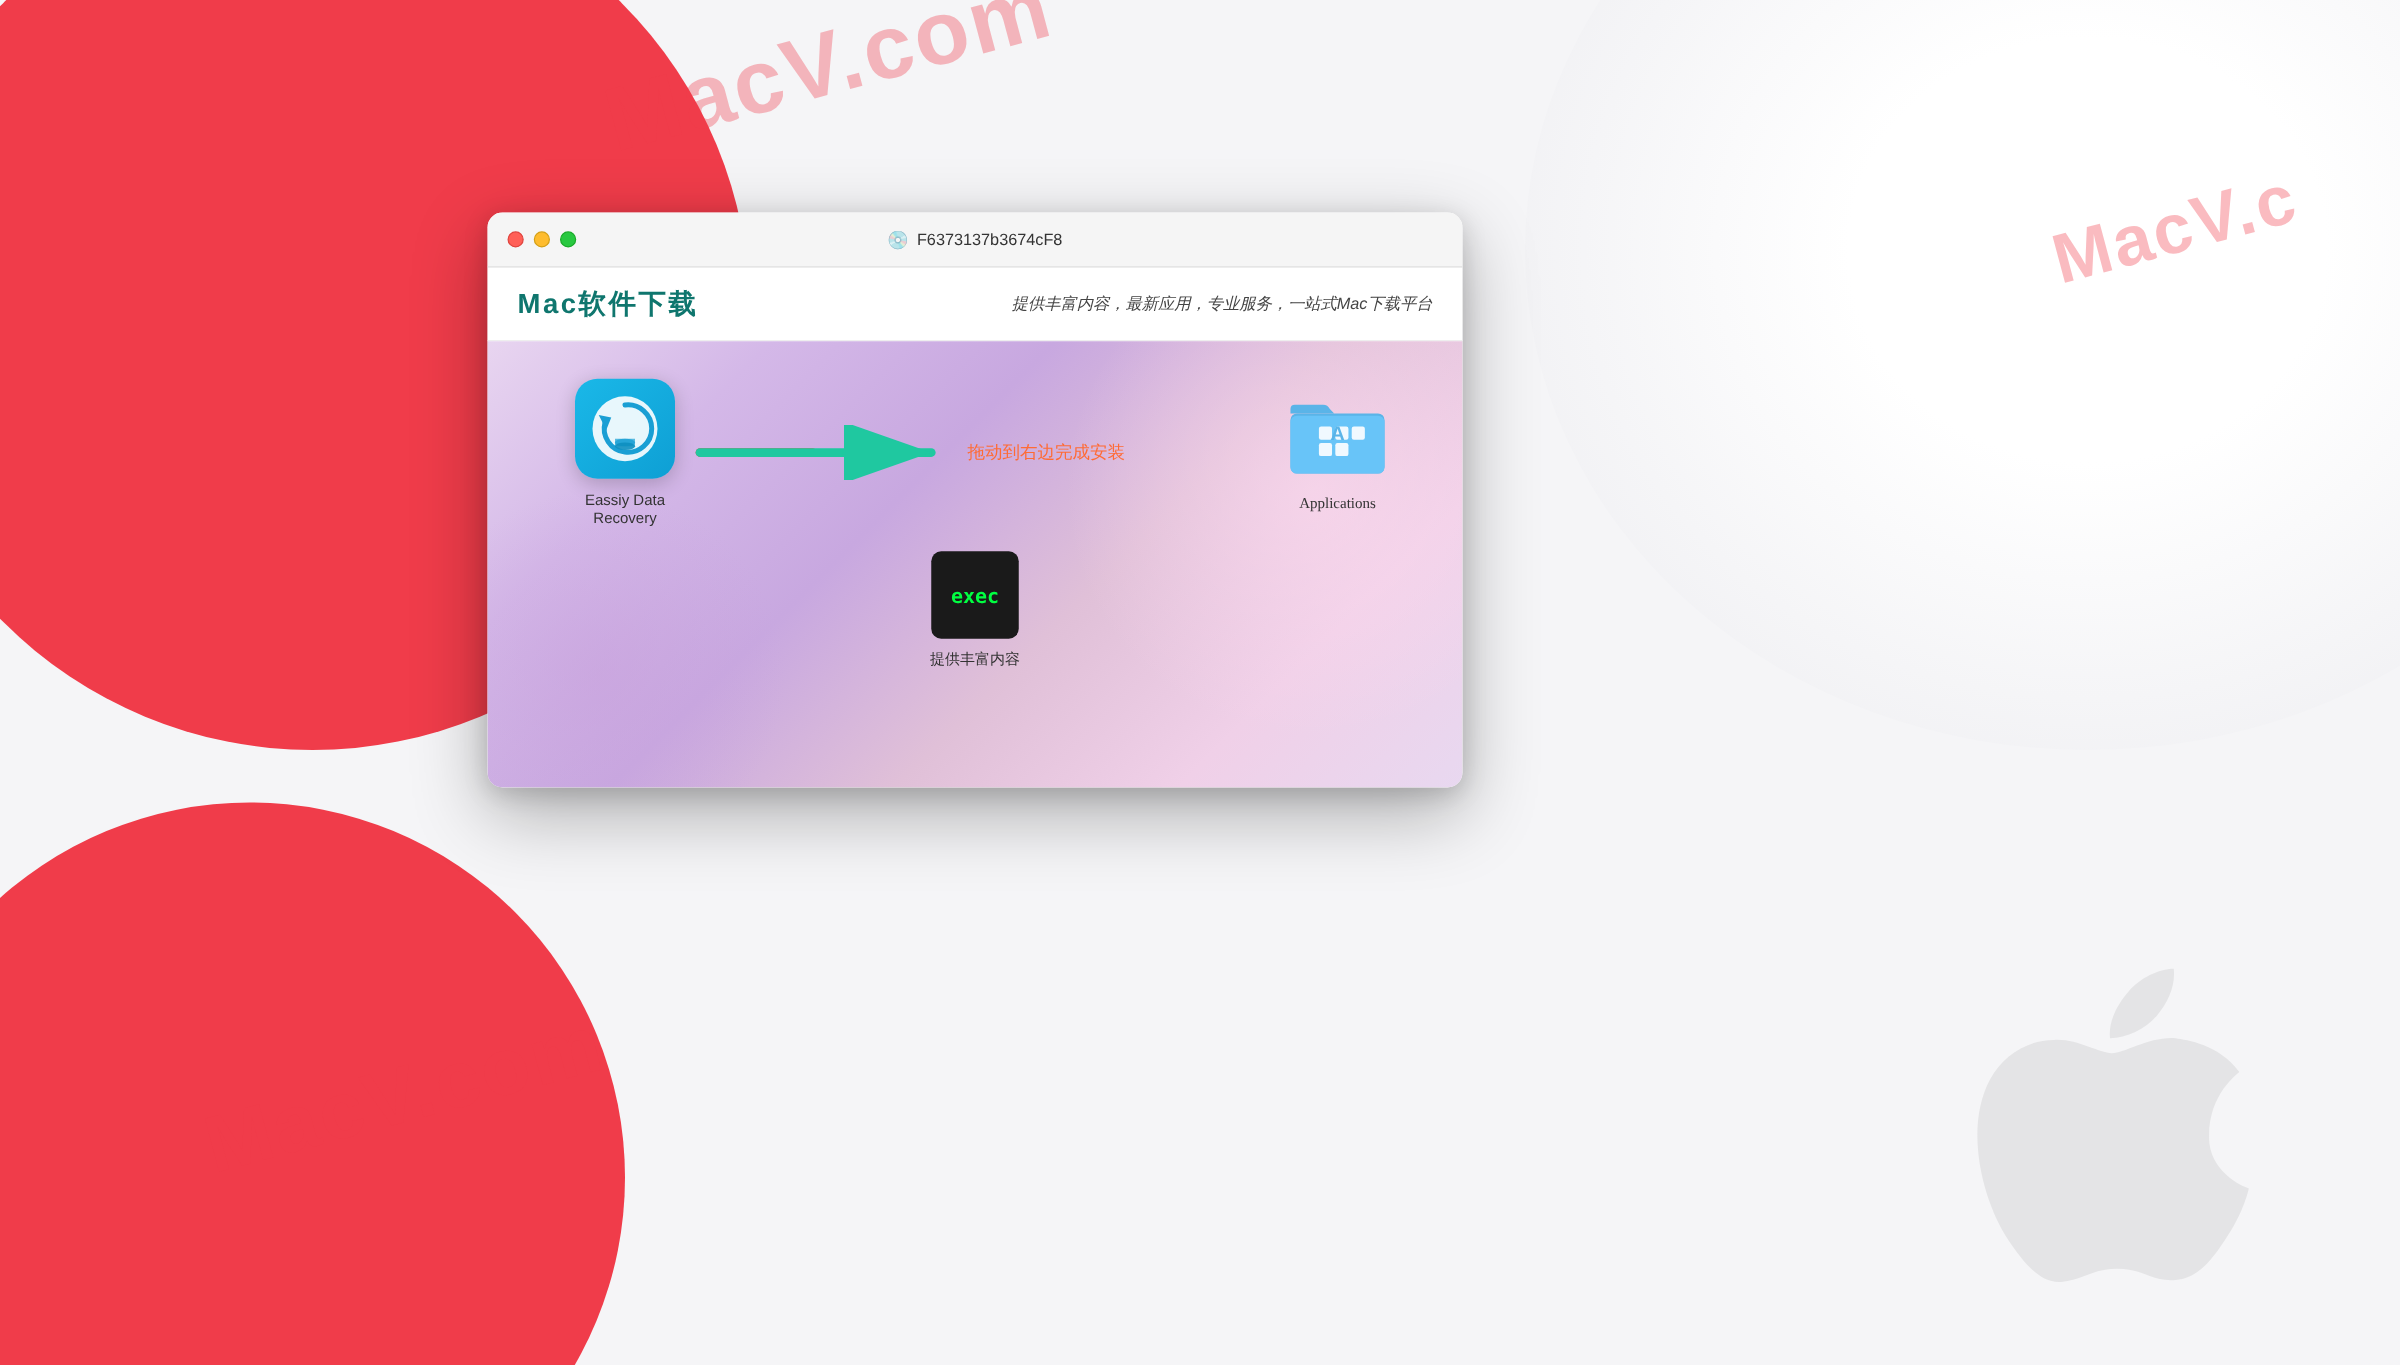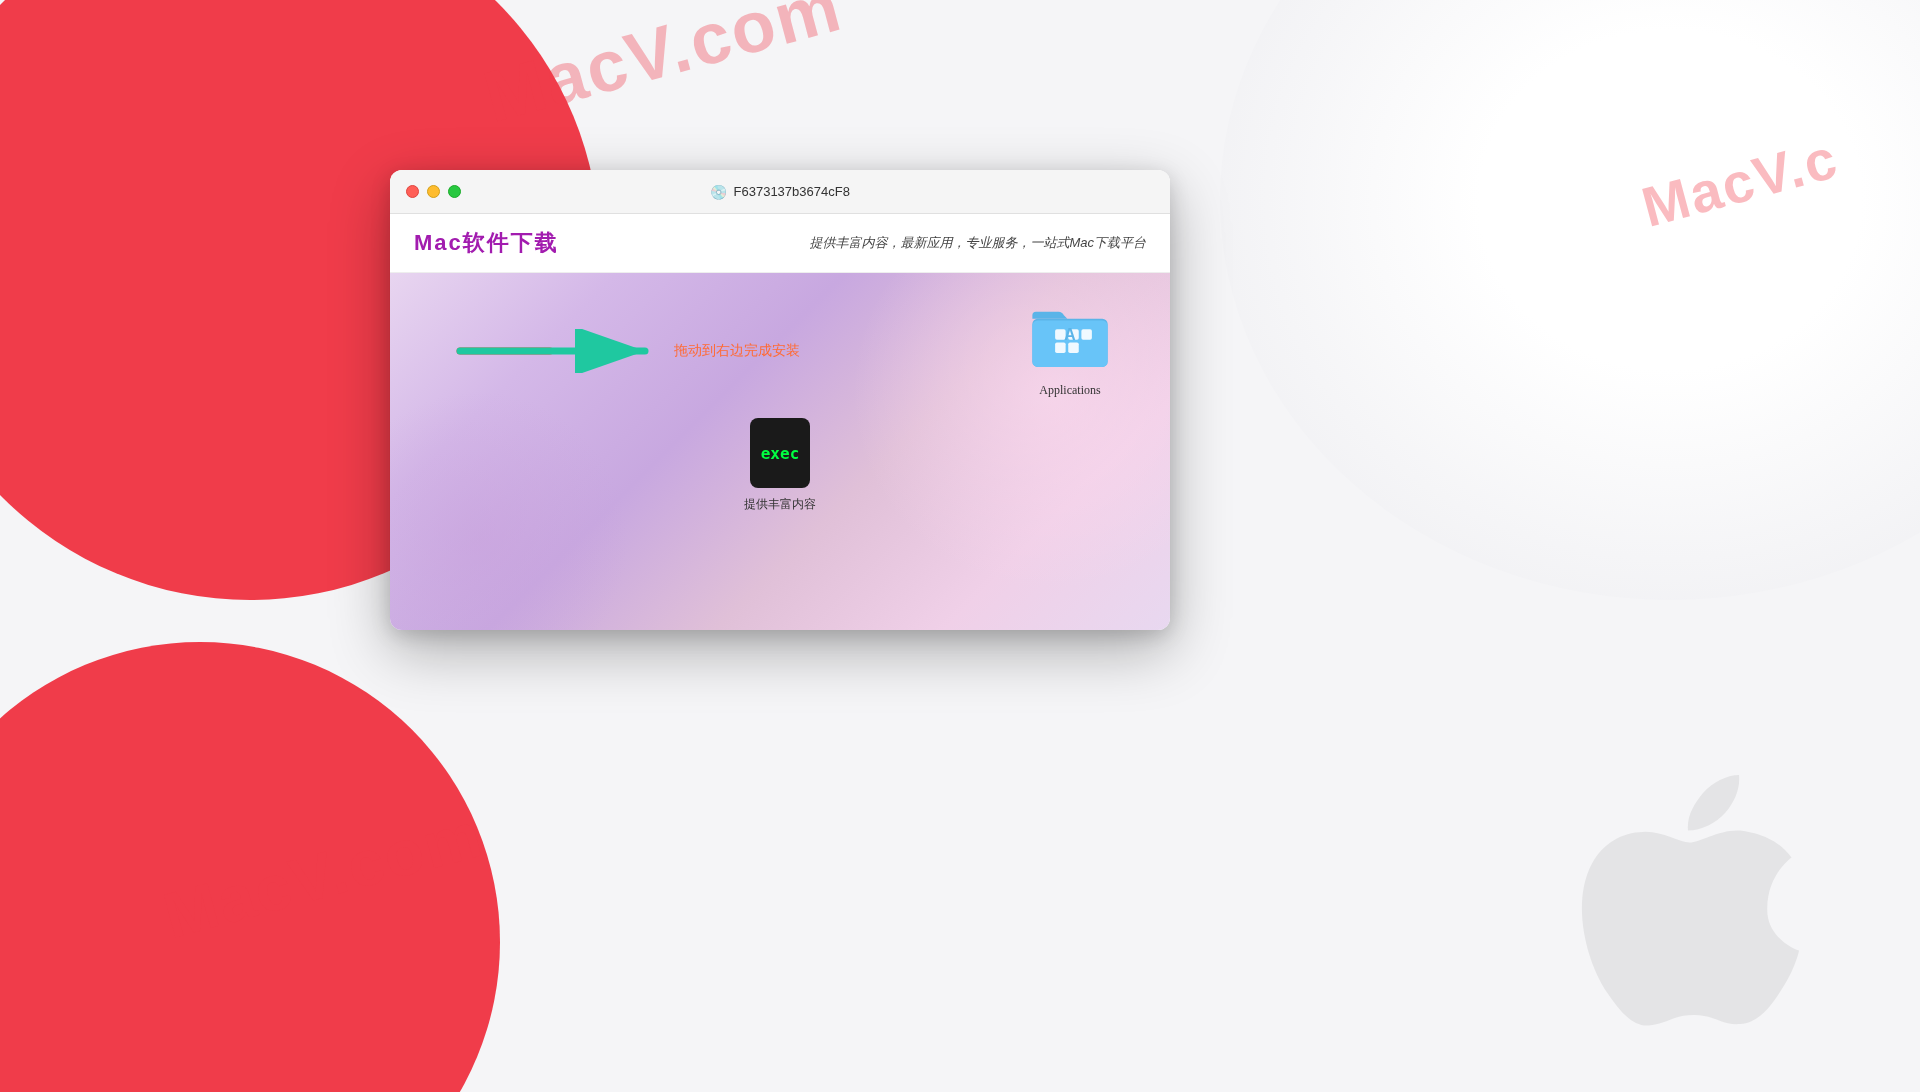--- a/index.html
+++ b/index.html
@@ -165,21 +165,21 @@
       display: flex;
       align-items: center;
       justify-content: space-between;
       background: #fff;
       border-bottom: 1px solid #eee;
     }
 
     .header-title {
       font-size: 22px;
       font-weight: 600;
-      color: #a21caf;
+      color: #0f766e;
       letter-spacing: 2px;
     }
 
     .header-subtitle {
       font-size: 13px;
       color: #444;
       font-style: italic;
     }
 
     
@@ -303,21 +303,21 @@
     }
 
     .exec-wrap {
       display: flex;
       flex-direction: column;
       align-items: center;
       gap: 8px;
     }
 
     .exec-icon {
-      width: 60px;
+      width: 70px;
       height: 70px;
       background: #1a1a1a;
       border-radius: 8px;
       display: flex;
       align-items: center;
       justify-content: center;
       color: #00ff41;
       font-family: monospace;
       font-size: 16px;
       font-weight: bold;
@@ -371,20 +371,38 @@
       <span class="header-title">Mac软件下载</span>
       <span class="header-subtitle">提供丰富内容，最新应用，专业服务，一站式Mac下载平台</span>
     </div>
 
     <div class="install-area">
       <div class="install-blob"></div>
       <div class="install-blob2"></div>
 
       <div class="drag-row">
 
+        <div class="app-icon-wrap">
+          <div class="app-icon">
+
+            <svg width="58" height="58" viewBox="0 0 58 58">
+
+              <circle cx="29" cy="29" r="26" fill="white" opacity="0.9"></circle>
+
+              <path d="M29,10 A19,19 0 1,1 13,24" fill="none" stroke="#1a9fd4" stroke-width="4" stroke-linecap="round"></path>
+
+              <polygon points="8,18 18,20 14,30" fill="#1a9fd4"></polygon>
+
+              <ellipse cx="29" cy="40" rx="8" ry="3" fill="#1a9fd4" opacity="0.8"></ellipse>
+              <rect x="21" y="37" width="16" height="6" fill="#1a9fd4" opacity="0.7"></rect>
+              <ellipse cx="29" cy="43" rx="8" ry="3" fill="#0e8fc0" opacity="0.9"></ellipse>
+            </svg>
+          </div>
+          <span class="app-label">Eassiy Data Recovery</span>
+        </div>
 
         <div class="arrow-area">
           <svg class="arrow-svg" viewBox="0 0 220 44">
 
             <defs>
               <marker id="arrowhead" markerWidth="10" markerHeight="7" refX="10" refY="3.5" orient="auto">
                 <polygon points="0 0, 10 3.5, 0 7" fill="#1fc8a0"></polygon>
               </marker>
             </defs>
 

